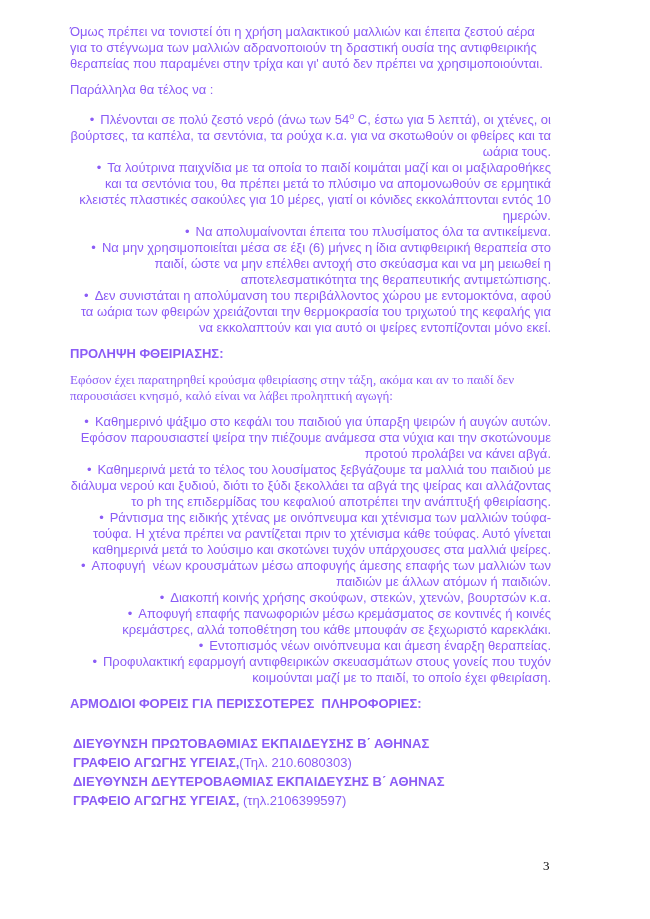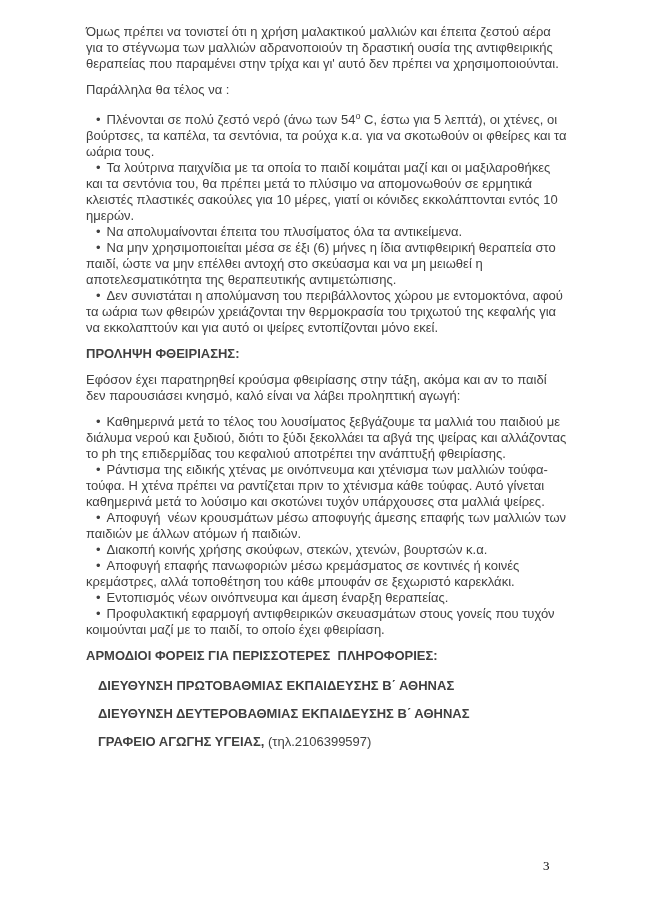--- a/index.html
+++ b/index.html
@@ -4,37 +4,37 @@
 <style>
   html,body{margin:0;padding:0;}
   body{
     width:650px;height:919px;
     background:#ffffff;
     position:relative;
     overflow:hidden;
   }
   .doc{
     position:absolute;
-    left:86px;top:24px;width:481px;
+    left:70px;top:24px;width:481px;
     font-family:"Liberation Sans",sans-serif;
     font-size:13px;line-height:16px;
-    color:#404040;
+    color:#8b5cf6;
   }
   .para,.bullet,.heading,.contact-line{white-space:pre-wrap;}
   .para{margin:0 0 10px 0;}
   .lead{margin-bottom:14px;}
-  .intro2{}
+  .intro2{font-family:Liberation Serif, serif;}
   .list{margin:0 0 10px 0;}
-  .bullet{margin:0;text-indent:10px;}
+  .bullet{margin:0;text-indent:10px;text-align:right;}
   .dot{margin-right:6px;}
   sup{font-size:9px;line-height:0;vertical-align:super;}
   .heading{font-weight:bold;margin:0 0 10px 0;}
-  .contacts-heading{margin-bottom:14px;}
+  .contacts-heading{margin-bottom:24px;}
   .contacts{margin:0;}
-  .contact-line{margin:12px;}
+  .contact-line{margin:3px;}
   .bold{font-weight:bold;}
   .page-number{
     position:absolute;left:543px;top:858px;
     font-family:"Liberation Serif",serif;
     font-size:13px;color:#000000;
   }
 </style>
 </head>
 <body>
 
@@ -50,32 +50,34 @@
     <p class="bullet"><span class="dot">•</span><span>Να απολυμαίνονται έπειτα του πλυσίματος όλα τα αντικείμενα.</span></p>
     <p class="bullet"><span class="dot">•</span><span>Να μην χρησιμοποιείται μέσα σε έξι (6) μήνες η ίδια αντιφθειρική θεραπεία στο παιδί, ώστε να μην επέλθει αντοχή στο σκεύασμα και να μη μειωθεί η αποτελεσματικότητα της θεραπευτικής αντιμετώπισης.</span></p>
     <p class="bullet"><span class="dot">•</span><span>Δεν συνιστάται η απολύμανση του περιβάλλοντος χώρου με εντομοκτόνα, αφού τα ωάρια των φθειρών χρειάζονται την θερμοκρασία του τριχωτού της κεφαλής για να εκκολαπτούν και για αυτό οι ψείρες εντοπίζονται μόνο εκεί.</span></p>
   </div>
 
   <p class="heading">ΠΡΟΛΗΨΗ ΦΘΕΙΡΙΑΣΗΣ:</p>
 
   <p class="para intro2">Εφόσον έχει παρατηρηθεί κρούσμα φθειρίασης στην τάξη, ακόμα και αν το παιδί δεν παρουσιάσει κνησμό, καλό είναι να λάβει προληπτική αγωγή:</p>
 
   <div class="list">
+    <p class="bullet"><span class="dot">•</span><span>Καθημερινό ψάξιμο στο κεφάλι του παιδιού για ύπαρξη ψειρών ή αυγών αυτών. Εφόσον παρουσιαστεί ψείρα την πιέζουμε ανάμεσα στα νύχια και την σκοτώνουμε προτού προλάβει να κάνει αβγά.</span></p>
     <p class="bullet"><span class="dot">•</span><span>Καθημερινά μετά το τέλος του λουσίματος ξεβγάζουμε τα μαλλιά του παιδιού με διάλυμα νερού και ξυδιού, διότι το ξύδι ξεκολλάει τα αβγά της ψείρας και αλλάζοντας το ph της επιδερμίδας του κεφαλιού αποτρέπει την ανάπτυξή φθειρίασης.</span></p>
     <p class="bullet"><span class="dot">•</span><span>Ράντισμα της ειδικής χτένας με οινόπνευμα και χτένισμα των μαλλιών τούφα-τούφα. Η χτένα πρέπει να ραντίζεται πριν το χτένισμα κάθε τούφας. Αυτό γίνεται καθημερινά μετά το λούσιμο και σκοτώνει τυχόν υπάρχουσες στα μαλλιά ψείρες.</span></p>
     <p class="bullet"><span class="dot">•</span><span>Αποφυγή  νέων κρουσμάτων μέσω αποφυγής άμεσης επαφής των μαλλιών των παιδιών με άλλων ατόμων ή παιδιών.</span></p>
     <p class="bullet"><span class="dot">•</span><span>Διακοπή κοινής χρήσης σκούφων, στεκών, χτενών, βουρτσών κ.α.</span></p>
     <p class="bullet"><span class="dot">•</span><span>Αποφυγή επαφής πανωφοριών μέσω κρεμάσματος σε κοντινές ή κοινές κρεμάστρες, αλλά τοποθέτηση του κάθε μπουφάν σε ξεχωριστό καρεκλάκι.</span></p>
     <p class="bullet"><span class="dot">•</span><span>Εντοπισμός νέων οινόπνευμα και άμεση έναρξη θεραπείας.</span></p>
     <p class="bullet"><span class="dot">•</span><span>Προφυλακτική εφαρμογή αντιφθειρικών σκευασμάτων στους γονείς που τυχόν κοιμούνται μαζί με το παιδί, το οποίο έχει φθειρίαση.</span></p>
   </div>
 
   <p class="heading contacts-heading">ΑΡΜΟΔΙΟΙ ΦΟΡΕΙΣ ΓΙΑ ΠΕΡΙΣΣΟΤΕΡΕΣ  ΠΛΗΡΟΦΟΡΙΕΣ:</p>
 
   <div class="contacts">
     <p class="contact-line bold">ΔΙΕΥΘΥΝΣΗ ΠΡΩΤΟΒΑΘΜΙΑΣ ΕΚΠΑΙΔΕΥΣΗΣ Β΄ ΑΘΗΝΑΣ</p>
+    <p class="contact-line"><span class="bold">ΓΡΑΦΕΙΟ ΑΓΩΓΗΣ ΥΓΕΙΑΣ,</span><span>(Τηλ. 210.6080303)</span></p>
     <p class="contact-line bold">ΔΙΕΥΘΥΝΣΗ ΔΕΥΤΕΡΟΒΑΘΜΙΑΣ ΕΚΠΑΙΔΕΥΣΗΣ Β΄ ΑΘΗΝΑΣ</p>
     <p class="contact-line"><span class="bold">ΓΡΑΦΕΙΟ ΑΓΩΓΗΣ ΥΓΕΙΑΣ,</span><span> (τηλ.2106399597)</span></p>
   </div>
 
 </div>
 
 <div class="page-number">3</div>
 
 </body></html>

